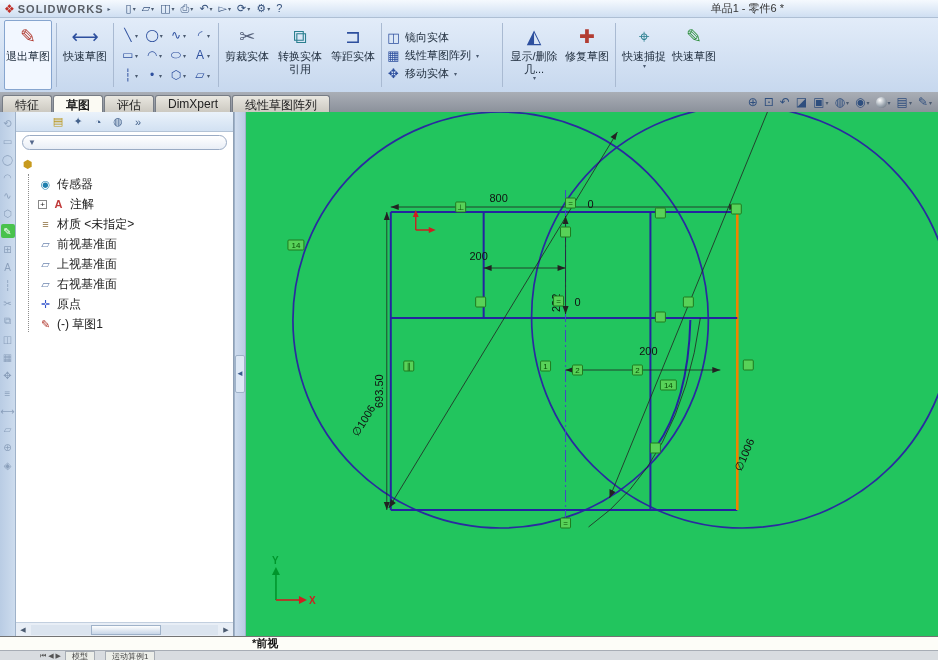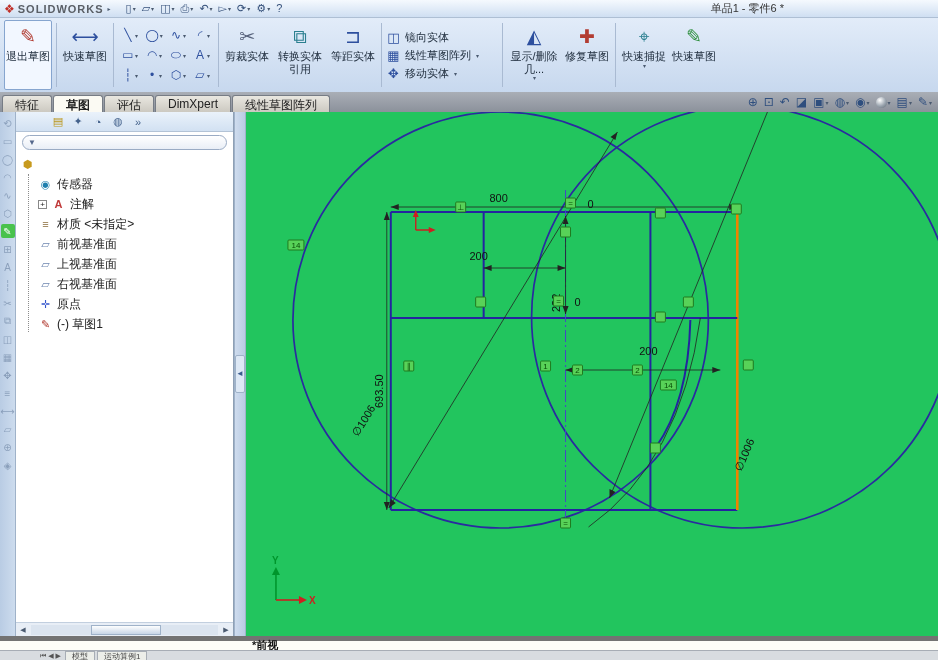--- a/index.html
+++ b/index.html
@@ -87,21 +87,21 @@
   .dimt{font-size:11px;fill:#111;}
   .arr{fill:#222;stroke:none;}
   .mk{fill:#58d258;stroke:#1f7a1f;stroke-width:1;}
   .mkt{font-size:8px;fill:#074d07;text-anchor:middle;}
   .orig{stroke:#cc2020;stroke-width:1.4;fill:none;}
   .origarr{fill:#cc2020;}
   .triY{stroke:#00962c;stroke-width:1.6;} .triX{stroke:#cc2020;stroke-width:1.6;}
   .triYt{fill:#00962c;font-size:10px;font-weight:bold;} .triXt{fill:#cc2020;font-size:10px;font-weight:bold;}
 
   
-  #statusbar{height:14px;flex:0 0 14px;background:#fdfdf8;border-top:5px solid #737373;display:flex;align-items:center;
+  #statusbar{height:14px;flex:0 0 14px;background:#fdfdf8;border-top:1px solid #737373;display:flex;align-items:center;
     padding-left:252px;font-size:11px;font-weight:bold;color:#111;}
   #watermark{margin-left:auto;padding-right:4px;color:#e2231a;font-size:13px;font-weight:bold;text-shadow:0 0 2px #ffe1a0;}
   #bottombar{height:10px;flex:0 0 10px;background:#d8dce0;border-top:1px solid #a7adb5;display:flex;align-items:center;
     gap:4px;padding-left:40px;font-size:8px;color:#444;overflow:hidden;}
   .btab{background:#eceee9;border:1px solid #a7adb5;border-bottom:none;padding:0 6px;line-height:9px;}
   .navglyphs{font-size:7px;color:#555;}
 </style>
 </head>
 <body>
 
@@ -460,17 +460,17 @@
     </svg>
   </div>
 </div>
 
 <div id="statusbar">
   <span>*前视</span>
 </div>
 
 <div id="bottombar">
   <span class="navglyphs">⏮ ◀ ▶</span>
-  <span id="bot-tabs" style="display:flex;gap:2px;">
+  <span id="bot-tabs" style="display:flex;gap:10px;">
       <span class="btab">模型</span>
       <span class="btab">运动算例1</span>
     </span>
 </div>
 
 </body></html>

